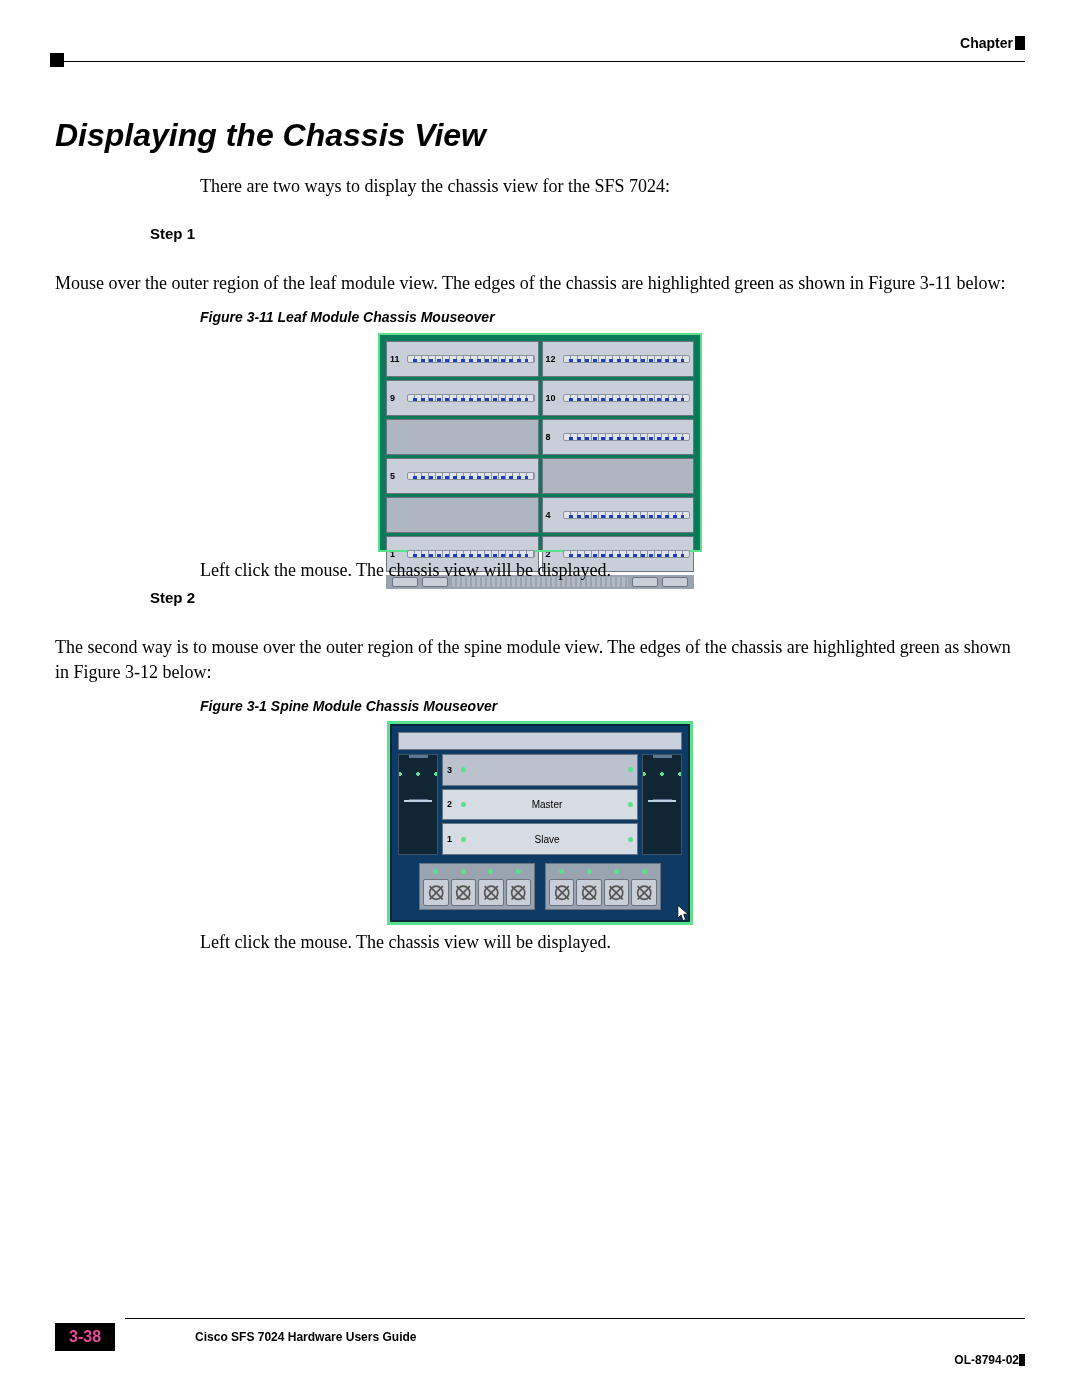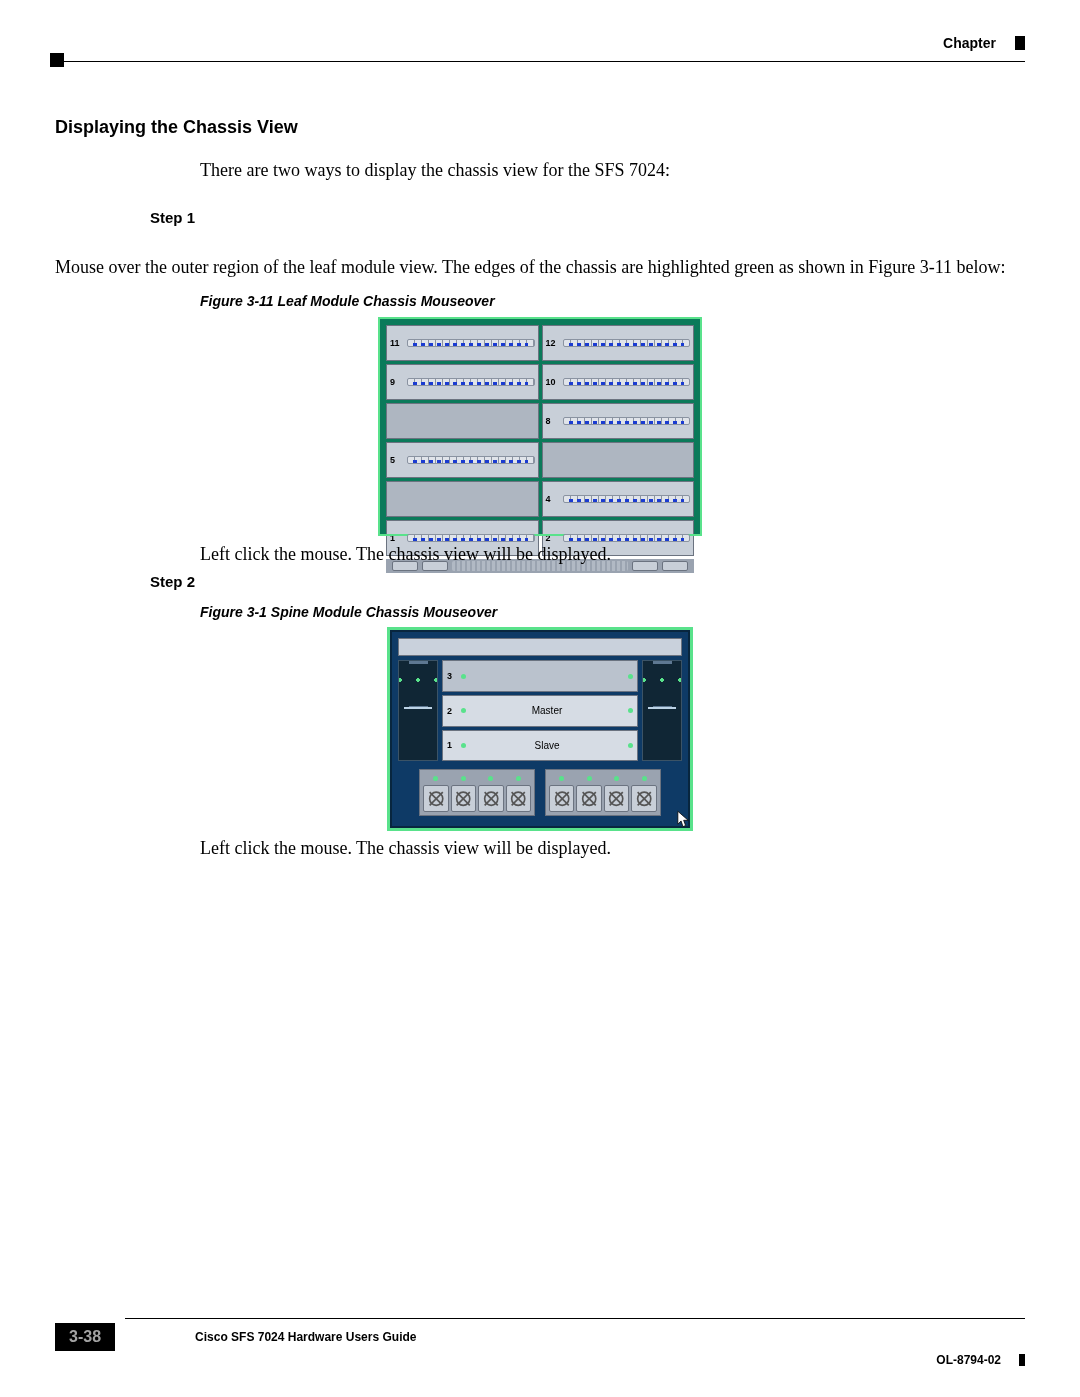--- a/index.html
+++ b/index.html
@@ -12,21 +12,21 @@
     height: 1397px;
     position: relative;
   }
   .page {
     padding: 35px 55px 0 55px;
   }
   .top-bar {
     display: flex;
     justify-content: flex-end;
     align-items: center;
-    gap: 19px;
+    gap: 2px;
     font-family: Arial, Helvetica, sans-serif;
     font-weight: bold;
     font-size: 14px;
     margin-bottom: 10px;
   }
   .top-bar .sq { width: 10px; height: 14px; background: #000; }
   .top-rule {
     border: none;
     border-top: 1.5px solid #000;
     margin-left: -5px;
@@ -34,22 +34,23 @@
   }
   .corner-sq {
     position: absolute;
     top: 53px; left: 50px;
     width: 14px; height: 14px;
     background: #000;
   }
   .section-title {
     font-family: Arial, Helvetica, sans-serif;
     font-weight: bold;
-    font-size: 18px;
+    font-size: 32px;
     margin-bottom: 22px;
+    font-style: italic;
   }
   .intro {
     margin-left: 145px;
     margin-bottom: 26px;
   }
   .step-row {
     display: flex;
     gap: 29px;
     margin-bottom: 14px;
     flex-direction: column;
@@ -185,26 +186,26 @@
     position:absolute;
     left:55px; right:55px; bottom:30px;
     font-family: Arial, Helvetica, sans-serif;
     font-size: 12px;
     font-weight: bold;
   }
   .footer-rule { border:none; border-top:1.5px solid #000; margin-bottom:4px; margin-left: 70px; }
   .footer-row { display:flex; align-items:center; }
   .footer-title { margin-left: 80px; flex:1; }
   .page-box {
-    background:#000; color:#a3a3a3;
+    background:#000; color:#ec4899;
     padding: 5px 14px;
     font-size: 16px;
     font-weight: bold;
   }
-  .footer-row2 { display:flex; align-items:center; justify-content:flex-end; gap:18px; margin-top:2px; }
+  .footer-row2 { display:flex; align-items:center; justify-content:flex-end; gap:0; margin-top:2px; }
   .footer-row2 .sq { width:6px; height:12px; background:#000; }
 </style>
 </head>
 <body>
 
 <div class="page">
   <div class="corner-sq"></div>
 
   <div class="top-bar">
     <span>Chapter</span>
@@ -276,20 +277,21 @@
         <div class="fan-strip"></div>
         <div class="psu"></div>
         <div class="psu"></div>
       </div>
     </div>
   </div>
   <p class="after-fig">Left click the mouse. The chassis view will be displayed.</p>
 
   <div class="step-row">
     <div class="step-label">Step 2</div>
+    <div class="step-text">The second way is to mouse over the outer region of the spine module view. The edges of the chassis are highlighted green as shown in Figure 3-12 below:</div>
   </div>
 
   <div class="fig-caption">Figure 3-1    Spine Module Chassis Mouseover</div>
   <div class="fig-wrap">
     <div class="fig2">
       <div class="fig2-top"></div>
       <div class="tower">
           <div class="dots"></div>
           <div class="arrow"></div>
         </div>

